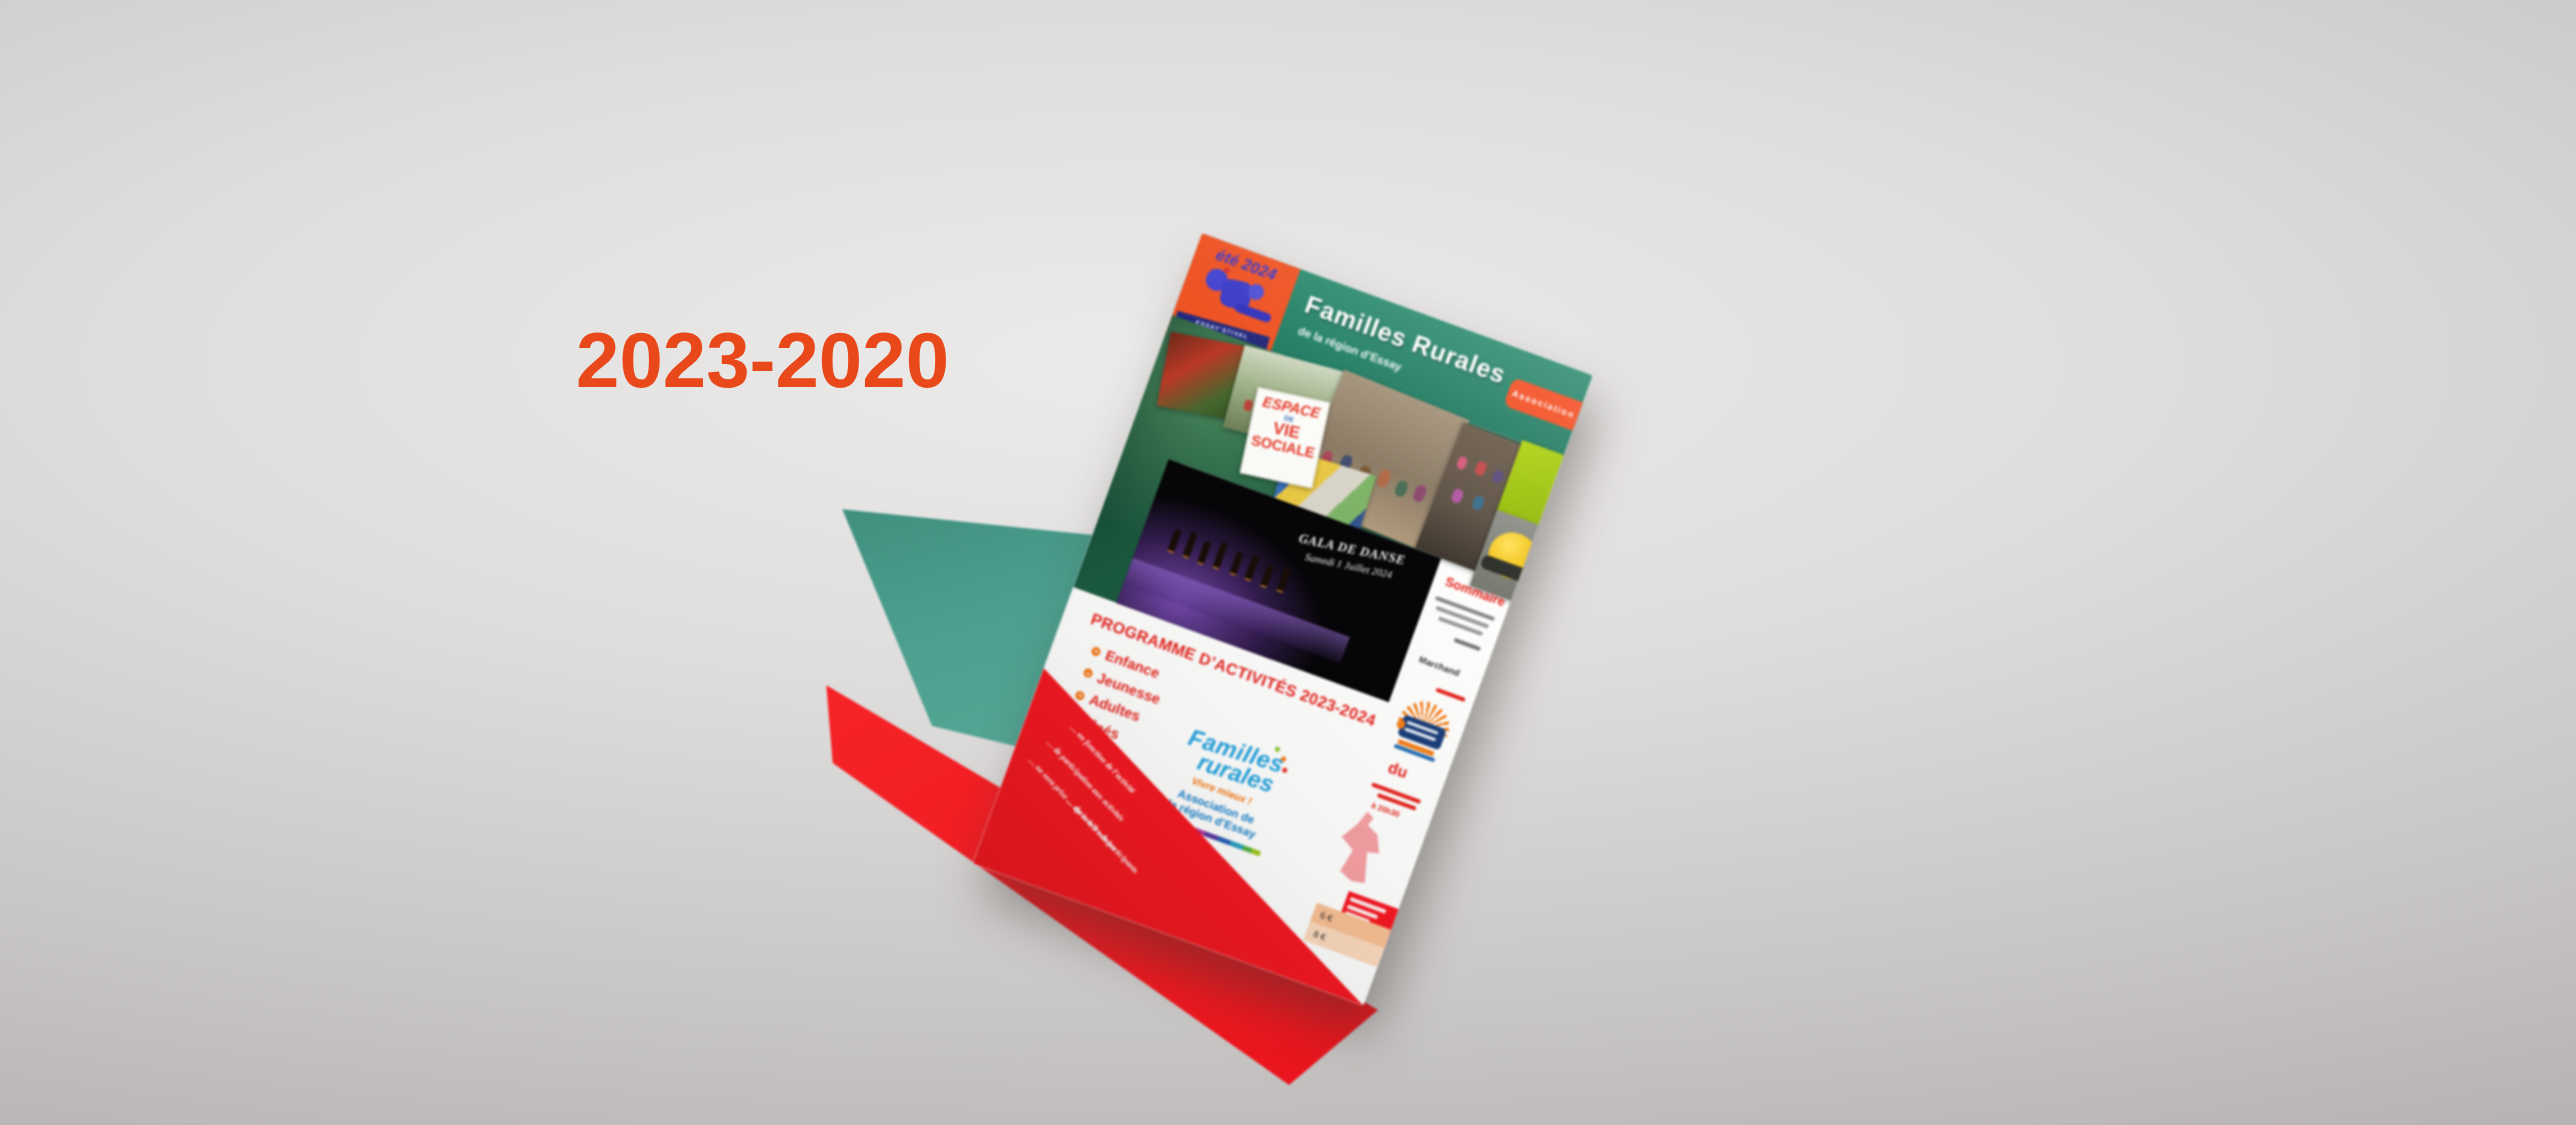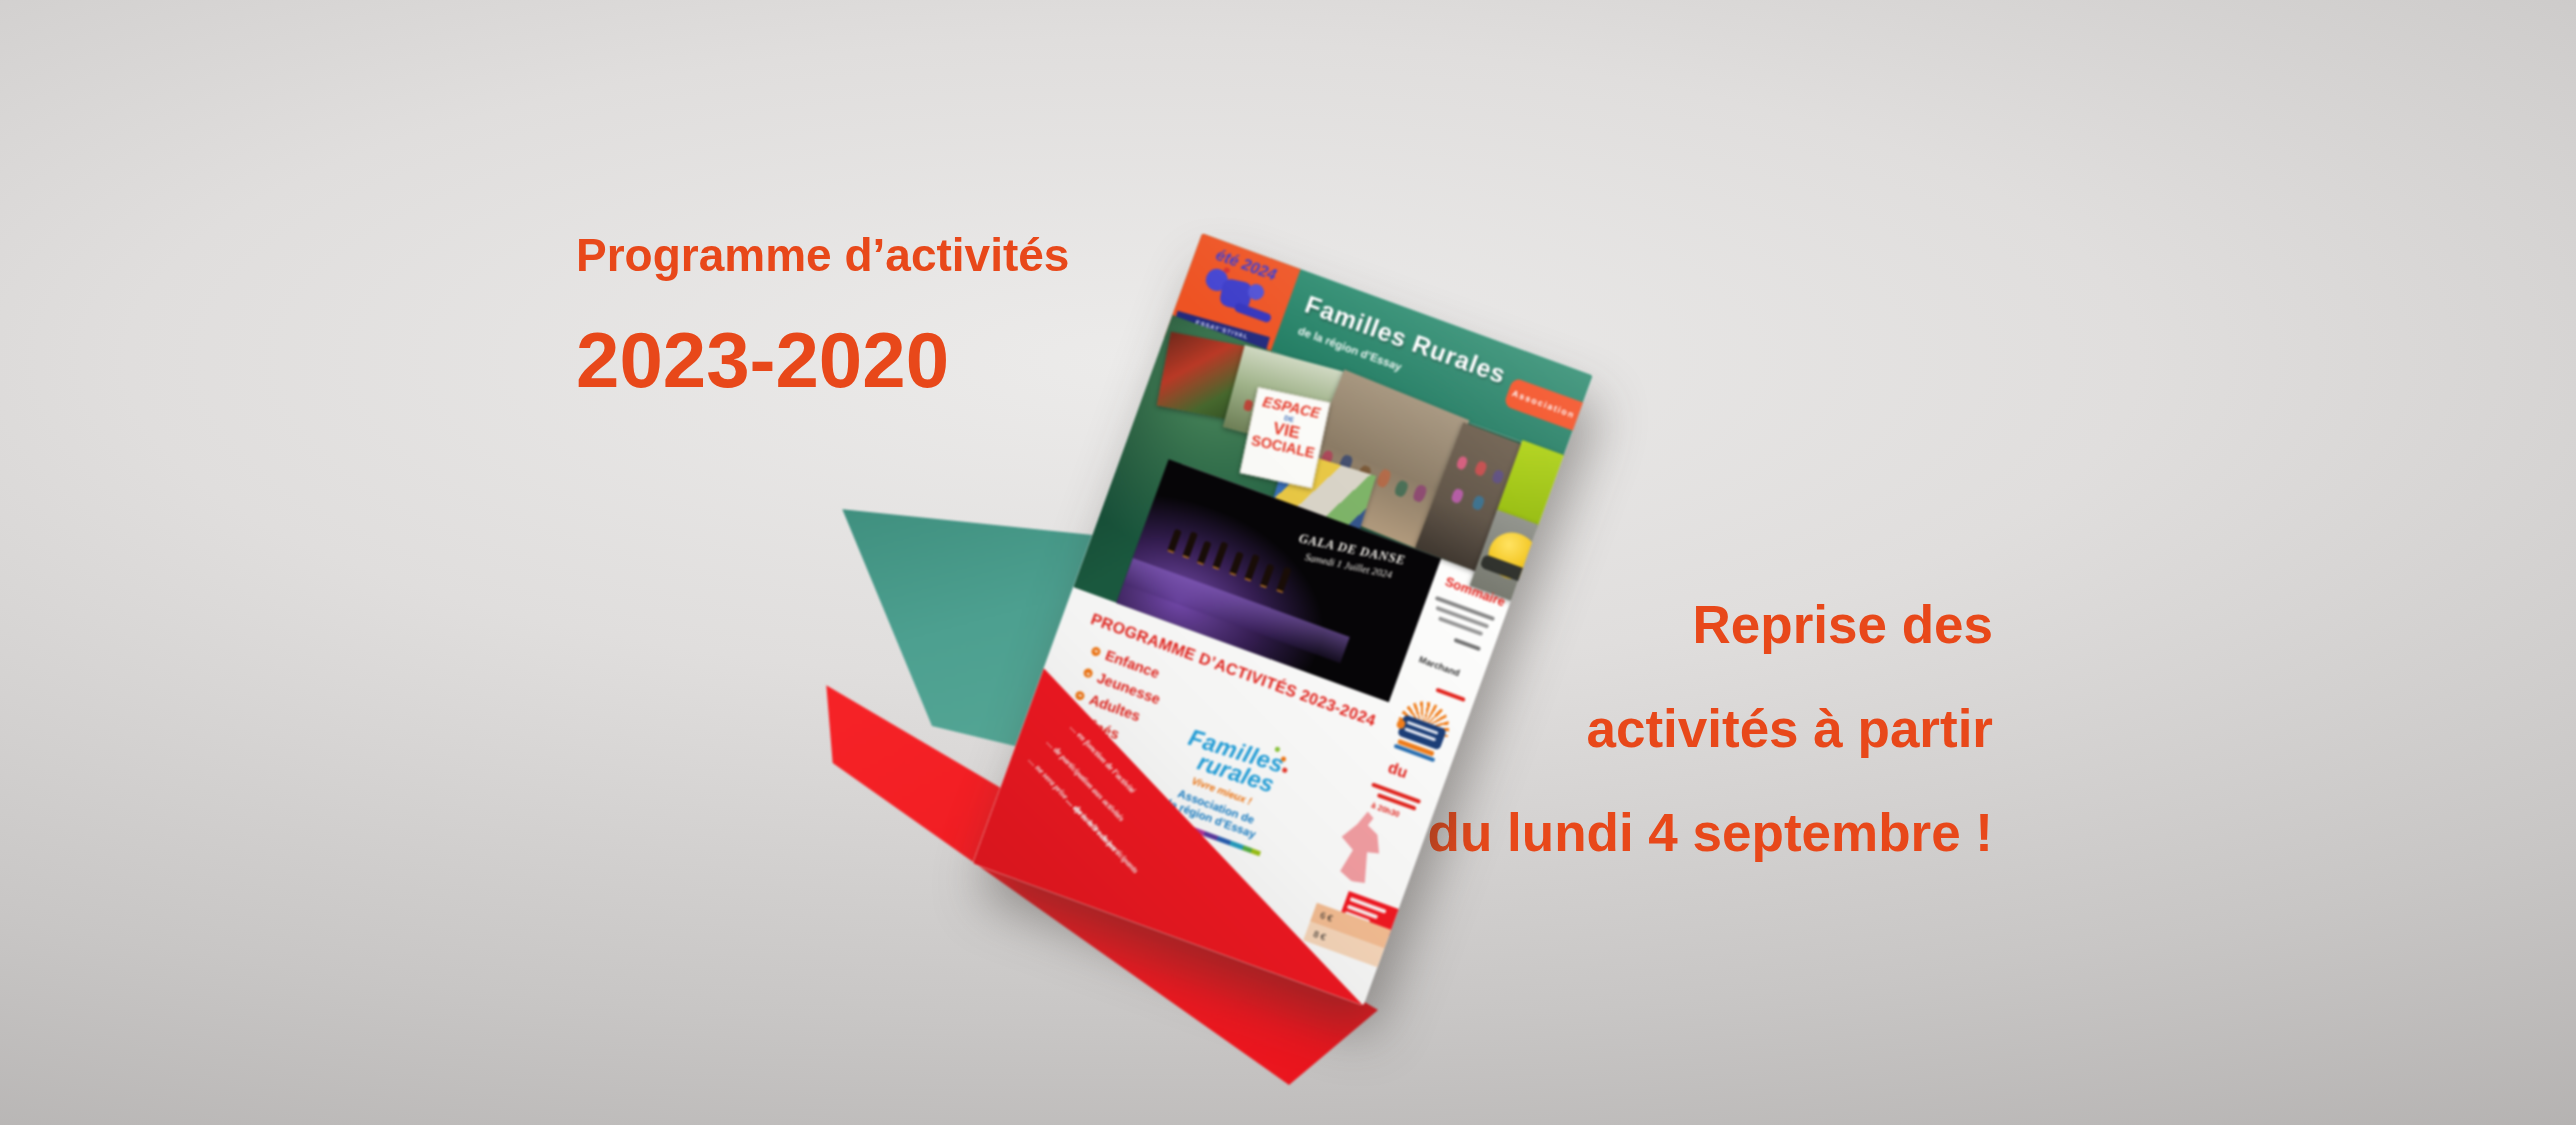--- a/index.html
+++ b/index.html
@@ -132,28 +132,22 @@
   .foot-band{position:absolute;left:0;top:0;width:416px;height:671px;
     clip-path:polygon(0 463px,416px 671px,0 671px);background:#ee1b23;z-index:30;}
   .note-line{position:absolute;color:#fff;font-family:"Liberation Serif",serif;font-style:italic;
     font-weight:600;font-size:8.3px;transform:rotate(26.6deg);transform-origin:0 0;width:387px;white-space:nowrap;}
 </style>
 </head>
 <body>
 
 <div id="stage">
 
-  <div class="big-title" id="left-title-1">Programme d’activités</div>
   <div class="big-title" id="left-title-2">2023-2020</div>
 
-  <div id="right-title">
-    <div class="rline">Reprise des</div>
-    <div class="rline">activités à partir</div>
-    <div class="rline">du lundi 4 septembre !</div>
-  </div>
 
   <div class="brochure">
 
     <div class="sheet" id="back-teal"></div>
     <div class="sheet" id="back-red"></div>
 
     <div id="front-page">
 
       <div class="hdr-band"></div>
 

